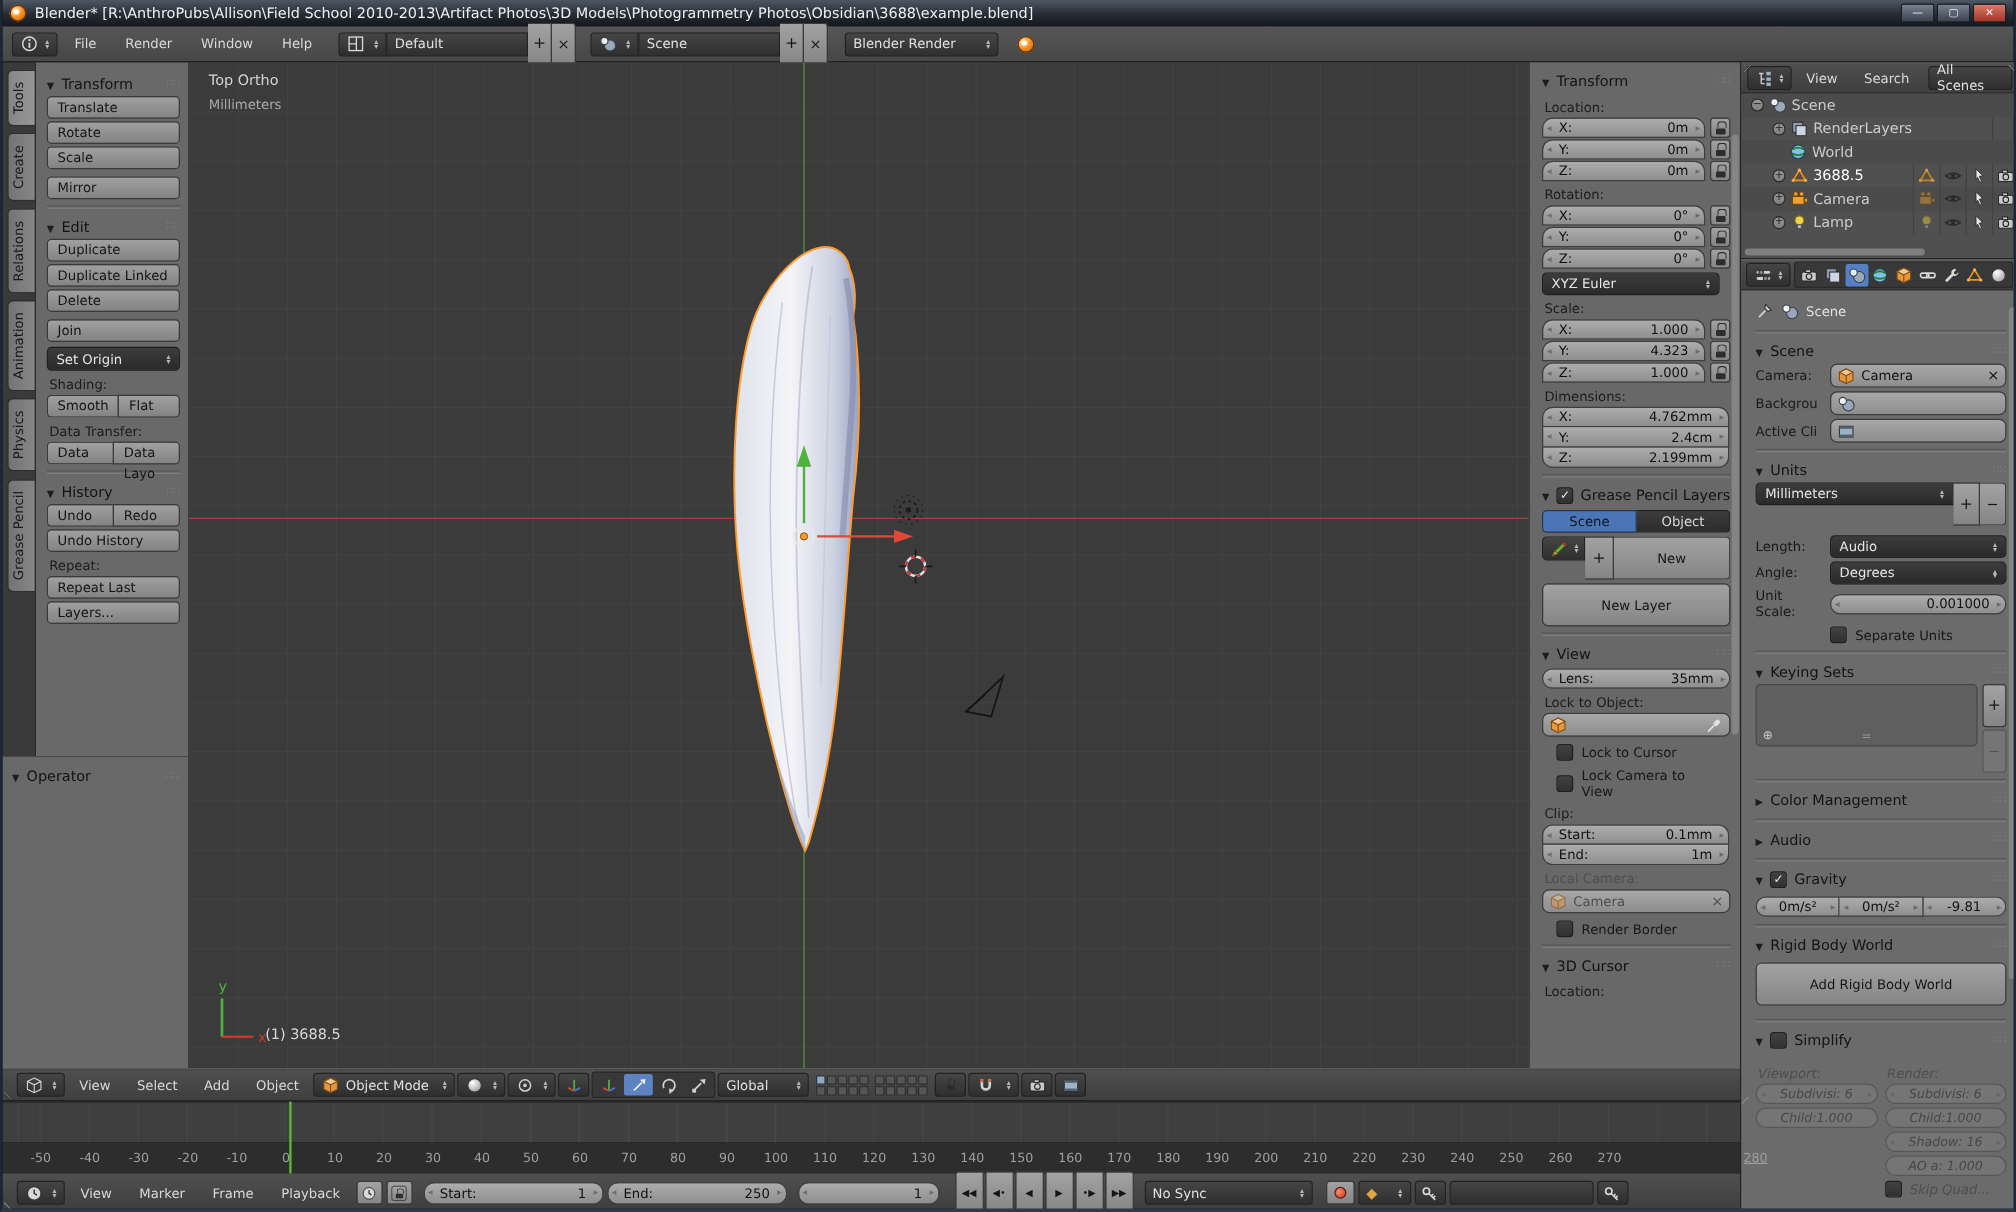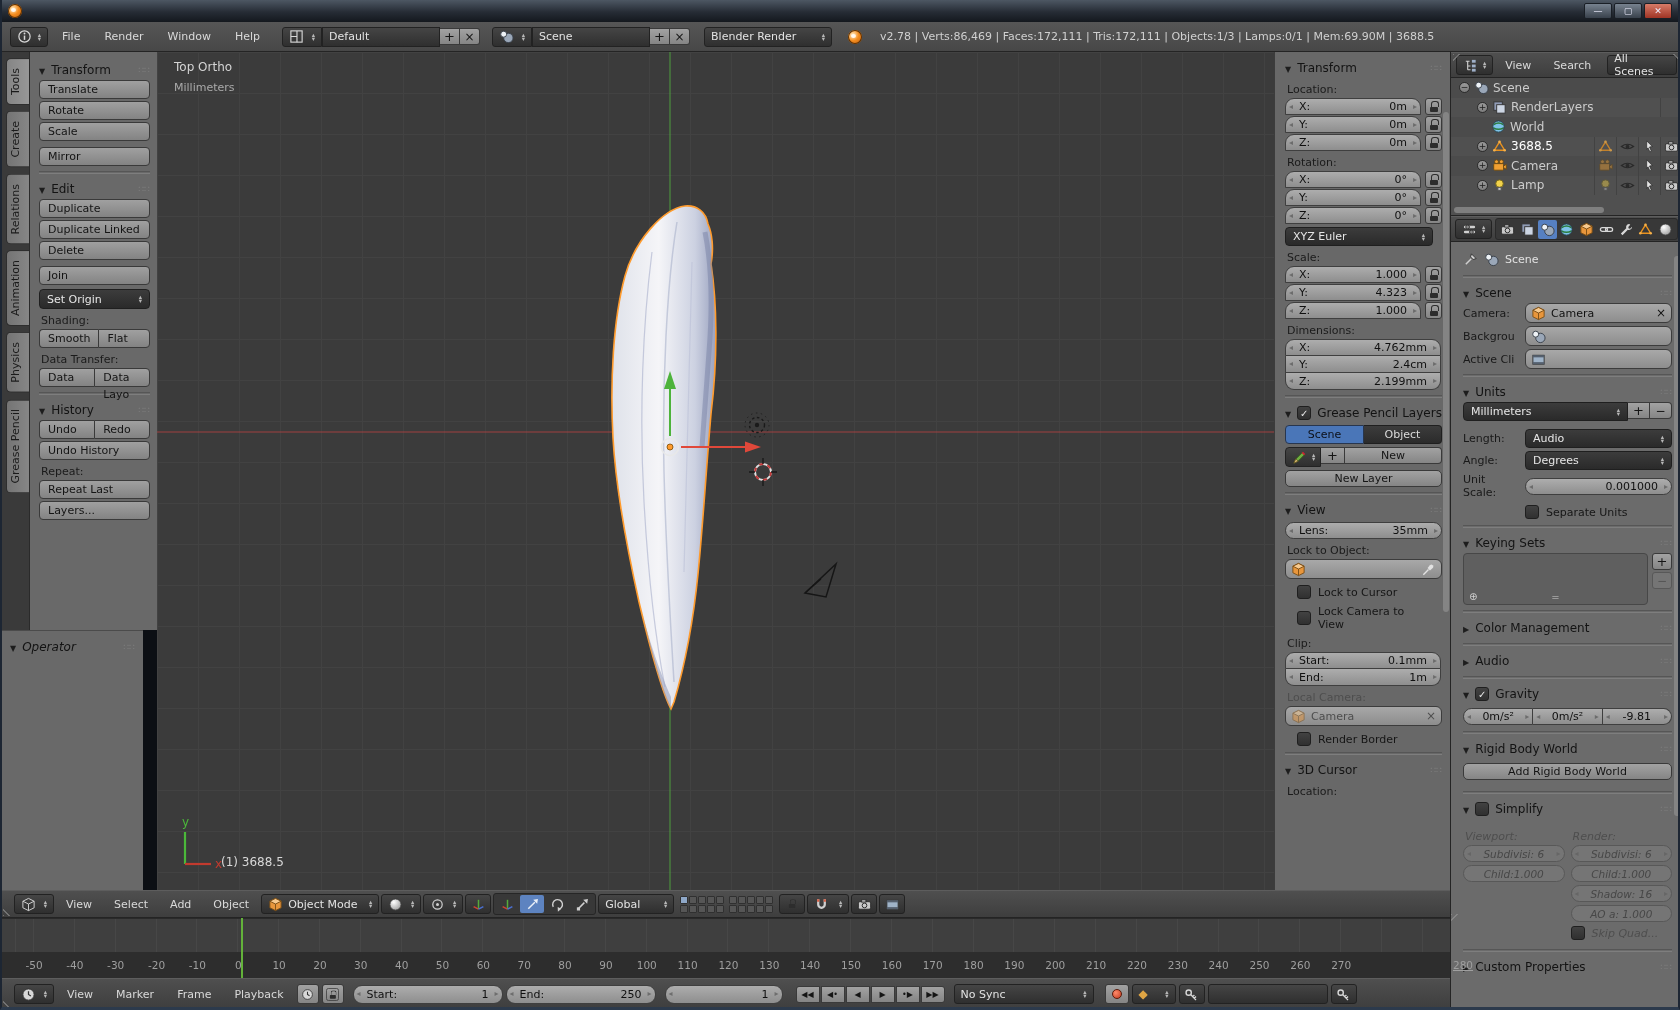--- a/index.html
+++ b/index.html
@@ -11,21 +11,21 @@
   .titlebar{position:absolute;left:0;top:0;width:100%;height:22px;
      background:linear-gradient(#4d5763,#262c35 55%,#14181e);display:flex;align-items:center;
      padding:0 6px;gap:7px;color:#f0f0f0;font-size:12px;}
   .blogo{width:14px;height:14px;border-radius:50%;background:radial-gradient(circle at 35% 35%,#ffd9a0 10%,#f48c1e 45%,#b85a10);box-shadow:inset 0 0 0 1px #5a3005;position:relative;}
   .blogo::after{content:"";position:absolute;left:3px;top:4px;width:5px;height:4px;border-radius:50%;background:#fff;opacity:.85;}
   .winbtns{margin-left:auto;display:flex;gap:2px;}
   .winbtn{width:28px;height:16px;border-radius:2px;border:1px solid #1a1f26;background:linear-gradient(#77828f,#39414c);color:#eef;display:flex;align-items:center;justify-content:center;font-size:9px;}
   .winbtn.close{background:linear-gradient(#d77b68,#a03425);}
   
   .dk{background:linear-gradient(#454545,#2f2f2f);border:1px solid #222;border-radius:3px;color:#e2e2e2;display:inline-flex;align-items:center;gap:5px;padding:0 6px;height:20px;}
-  .lt{background:linear-gradient(#a2a2a2,#858585);border:1px solid #3a3a3a;border-radius:3px;color:#151515;display:inline-flex;align-items:center;justify-content:center;height:17px;padding:0 6px;}
+  .lt{background:linear-gradient(#a2a2a2,#858585);border:1px solid #3a3a3a;border-radius:3px;color:#151515;display:inline-flex;align-items:center;justify-content:center;height:36px;padding:0 6px;}
   .ud{display:inline-flex;flex-direction:column;line-height:4px;font-size:6.5px;color:#b8b8b8;margin-left:auto;}
   .ud::before{content:"▴";} .ud::after{content:"▾";}
   .g-plus::before{content:"+";font-size:13px;} .g-x::before{content:"×";font-size:12px;}
   .g-minus::before{content:"−";font-size:12px;}
   .pill{position:relative;border-radius:9px;background:linear-gradient(#adadad,#8e8e8e);border:1px solid #3f3f3f;
         display:flex;align-items:center;justify-content:space-between;padding:0 13px;height:17px;color:#101010;}
   .pill::before{content:"◂";position:absolute;left:3px;top:3px;font-size:8px;color:#333;opacity:.45;}
   .pill::after{content:"▸";position:absolute;right:3px;top:3px;font-size:8px;color:#333;opacity:.45;}
   .pill.noar::before,.pill.noar::after{content:"";}
   .ghost{background:rgba(255,255,255,.07);border-color:#585858;color:#474747;}
@@ -56,21 +56,21 @@
   .tabcol{position:absolute;left:0;top:52px;width:28px;height:578px;background:#3a3a3a;border-right:1px solid #2a2a2a;display:flex;flex-direction:column;gap:6px;padding:6px 0 0 4px;}
   .vtab{writing-mode:vertical-rl;transform:rotate(180deg);background:linear-gradient(90deg,#868686,#747474);color:#1a1a1a;border:1px solid #2e2e2e;border-left:none;border-radius:0 5px 5px 0;padding:9px 2px;font-size:11px;text-align:center;}
   .vtab.active{background:linear-gradient(90deg,#979797,#858585);}
   .shelf{position:absolute;left:28px;top:52px;width:127px;height:578px;background:#696969;padding:8px 7px 0 9px;overflow:hidden;}
   .shelf .btn{display:block;width:100%;height:19px;line-height:17px;text-align:left;padding:0 8px;background:linear-gradient(#a0a0a0,#838383);border:1px solid #3a3a3a;border-radius:4px;color:#141414;margin-bottom:2px;}
   .btn-row{display:flex;margin-bottom:2px;}
   .btn-row .btn{margin-bottom:0;}
   .btn-row .btn:first-child{border-radius:4px 0 0 4px;border-right:none;}
   .btn-row .btn:last-child{border-radius:0 4px 4px 0;}
   .lab{color:#1b1b1b;margin:5px 0 2px 2px;}
-  .operator{position:absolute;left:0;top:630px;width:141px;height:260px;background:#696969;border-top:1px solid #4b4b4b;padding:6px 8px;font-style:italic;}
+  .operator{position:absolute;left:0;top:630px;width:155px;height:260px;background:#696969;border-top:1px solid #4b4b4b;padding:6px 8px;}
   
   .vp{position:absolute;left:155px;top:52px;width:1293px;height:838px;background:#3b3b3b;
       background-image:linear-gradient(#424242 1px,rgba(0,0,0,0) 1px),linear-gradient(90deg,#424242 1px,rgba(0,0,0,0) 1px);
       background-size:41px 41px;overflow:hidden;}
   .vp-label{position:absolute;left:17px;top:8px;color:#d4d4d4;font-size:12px;}
   .vp-units{position:absolute;left:17px;top:29px;color:#aaaaaa;font-size:11px;}
   .vp-obj{position:absolute;left:64px;top:803px;color:#d8d8d8;font-size:12px;}
   .vp-svg{position:absolute;left:0;top:0;}
   
   .npanel{position:absolute;left:1272px;top:52px;width:176px;height:838px;background:#686868;border-left:1px solid #3c3c3c;padding:6px 8px 0 10px;overflow:hidden;}
@@ -283,20 +283,21 @@
         <circle cx="8" cy="8" r="5" fill="none" stroke="#d0d0d0" stroke-width="1.3"></circle>
         <circle cx="8" cy="8" r="1.6" fill="#d0d0d0"></circle>
       </symbol>
 </defs>
 </svg>
 
 <div class="app">
 
   <div class="titlebar">
     <span class="blogo"></span>
+    <span>Blender* [R:\AnthroPubs\Allison\Field School 2010-2013\Artifact Photos\3D Models\Photogrammetry Photos\Obsidian\3688\example.blend]</span>
     <span class="winbtns">
       <span class="winbtn">—</span>
       <span class="winbtn">▢</span>
       <span class="winbtn close">✕</span>
     </span>
   </div>
 
   <div class="topbar">
     <span class="dk" style="width:38px">
         <svg class="oi">
@@ -328,21 +329,20 @@
         </span>
       <span class="dk field" style="border-radius:0">Scene</span>
       <span class="lt sq g-plus"></span>
       <span class="lt sq g-x"></span>
     </span>
     <span class="dk" style="width:128px;margin-left:10px">
         <span>Blender Render</span>
         <span class="ud"></span>
       </span>
     <span class="blogo" style="margin-left:12px"></span>
-    <span class="stats">v2.78 | Verts:86,469 | Faces:172,111 | Tris:172,111 | Objects:1/3 | Lamps:0/1 | Mem:69.90M | 3688.5</span>
   </div>
 
   <div class="tabcol">
     <span class="vtab active">Tools</span>
     <span class="vtab">Create</span>
     <span class="vtab">Relations</span>
     <span class="vtab">Animation</span>
     <span class="vtab">Physics</span>
     <span class="vtab">Grease Pencil</span>
   </div>

